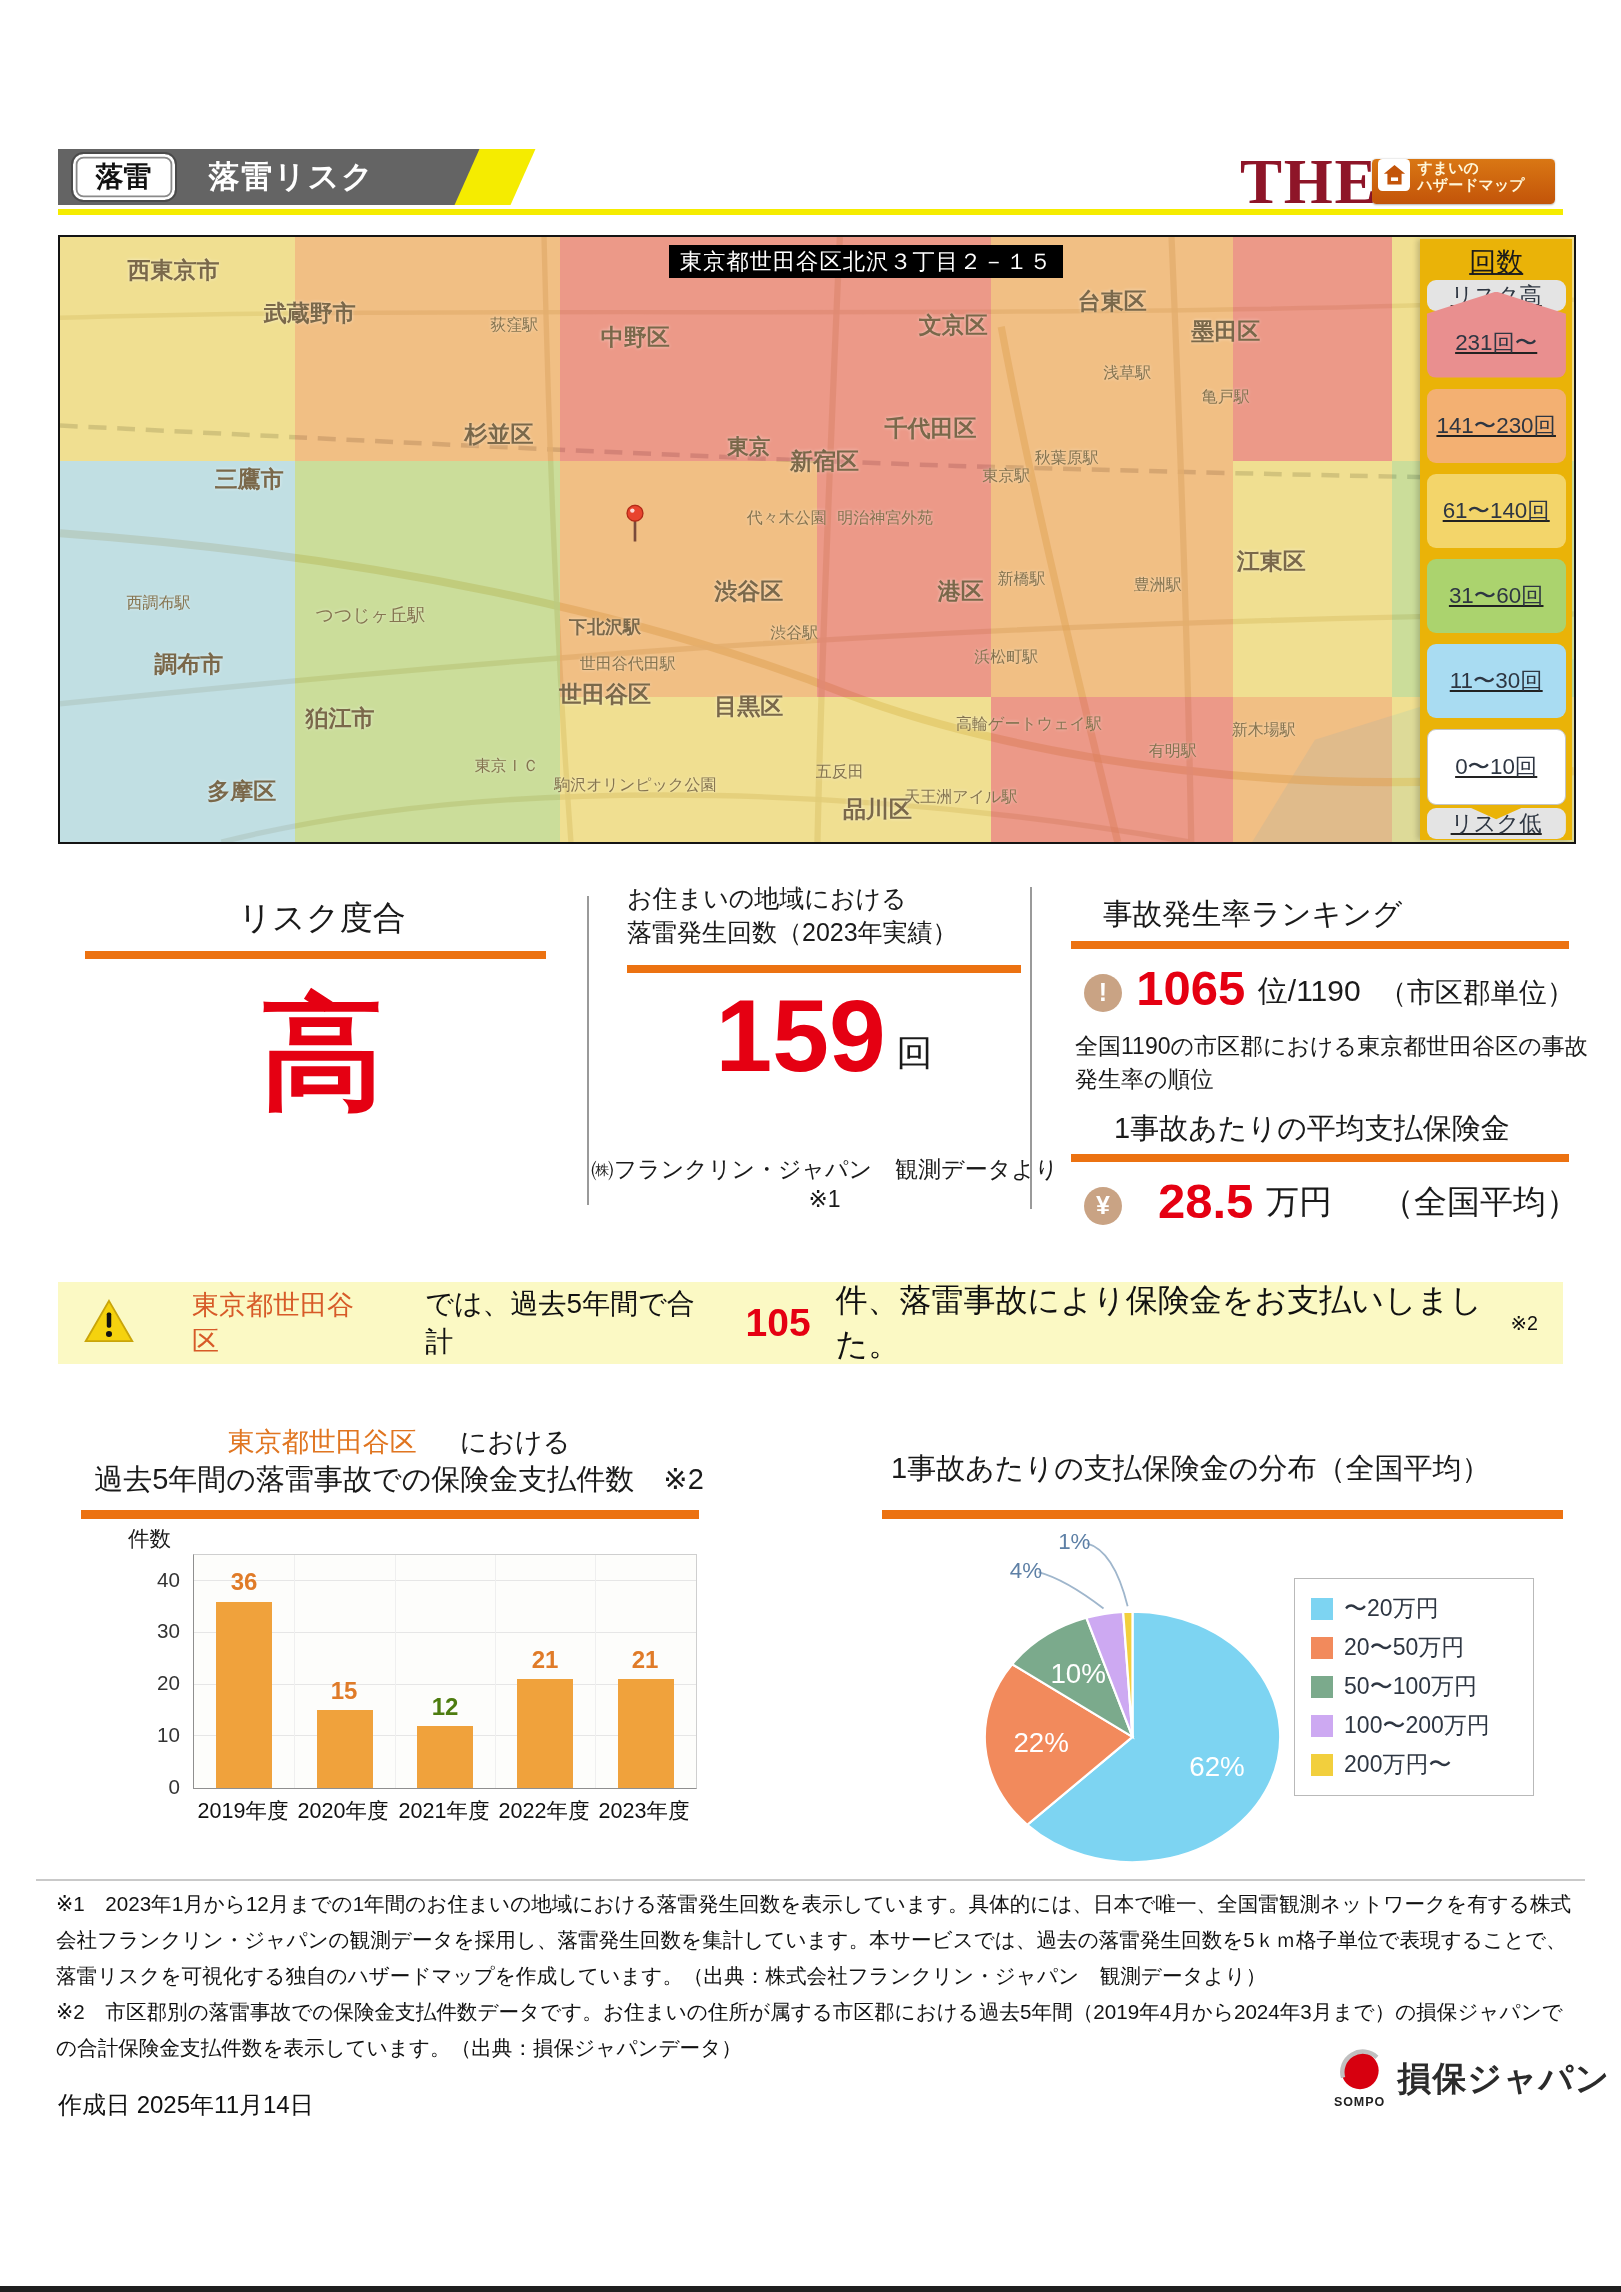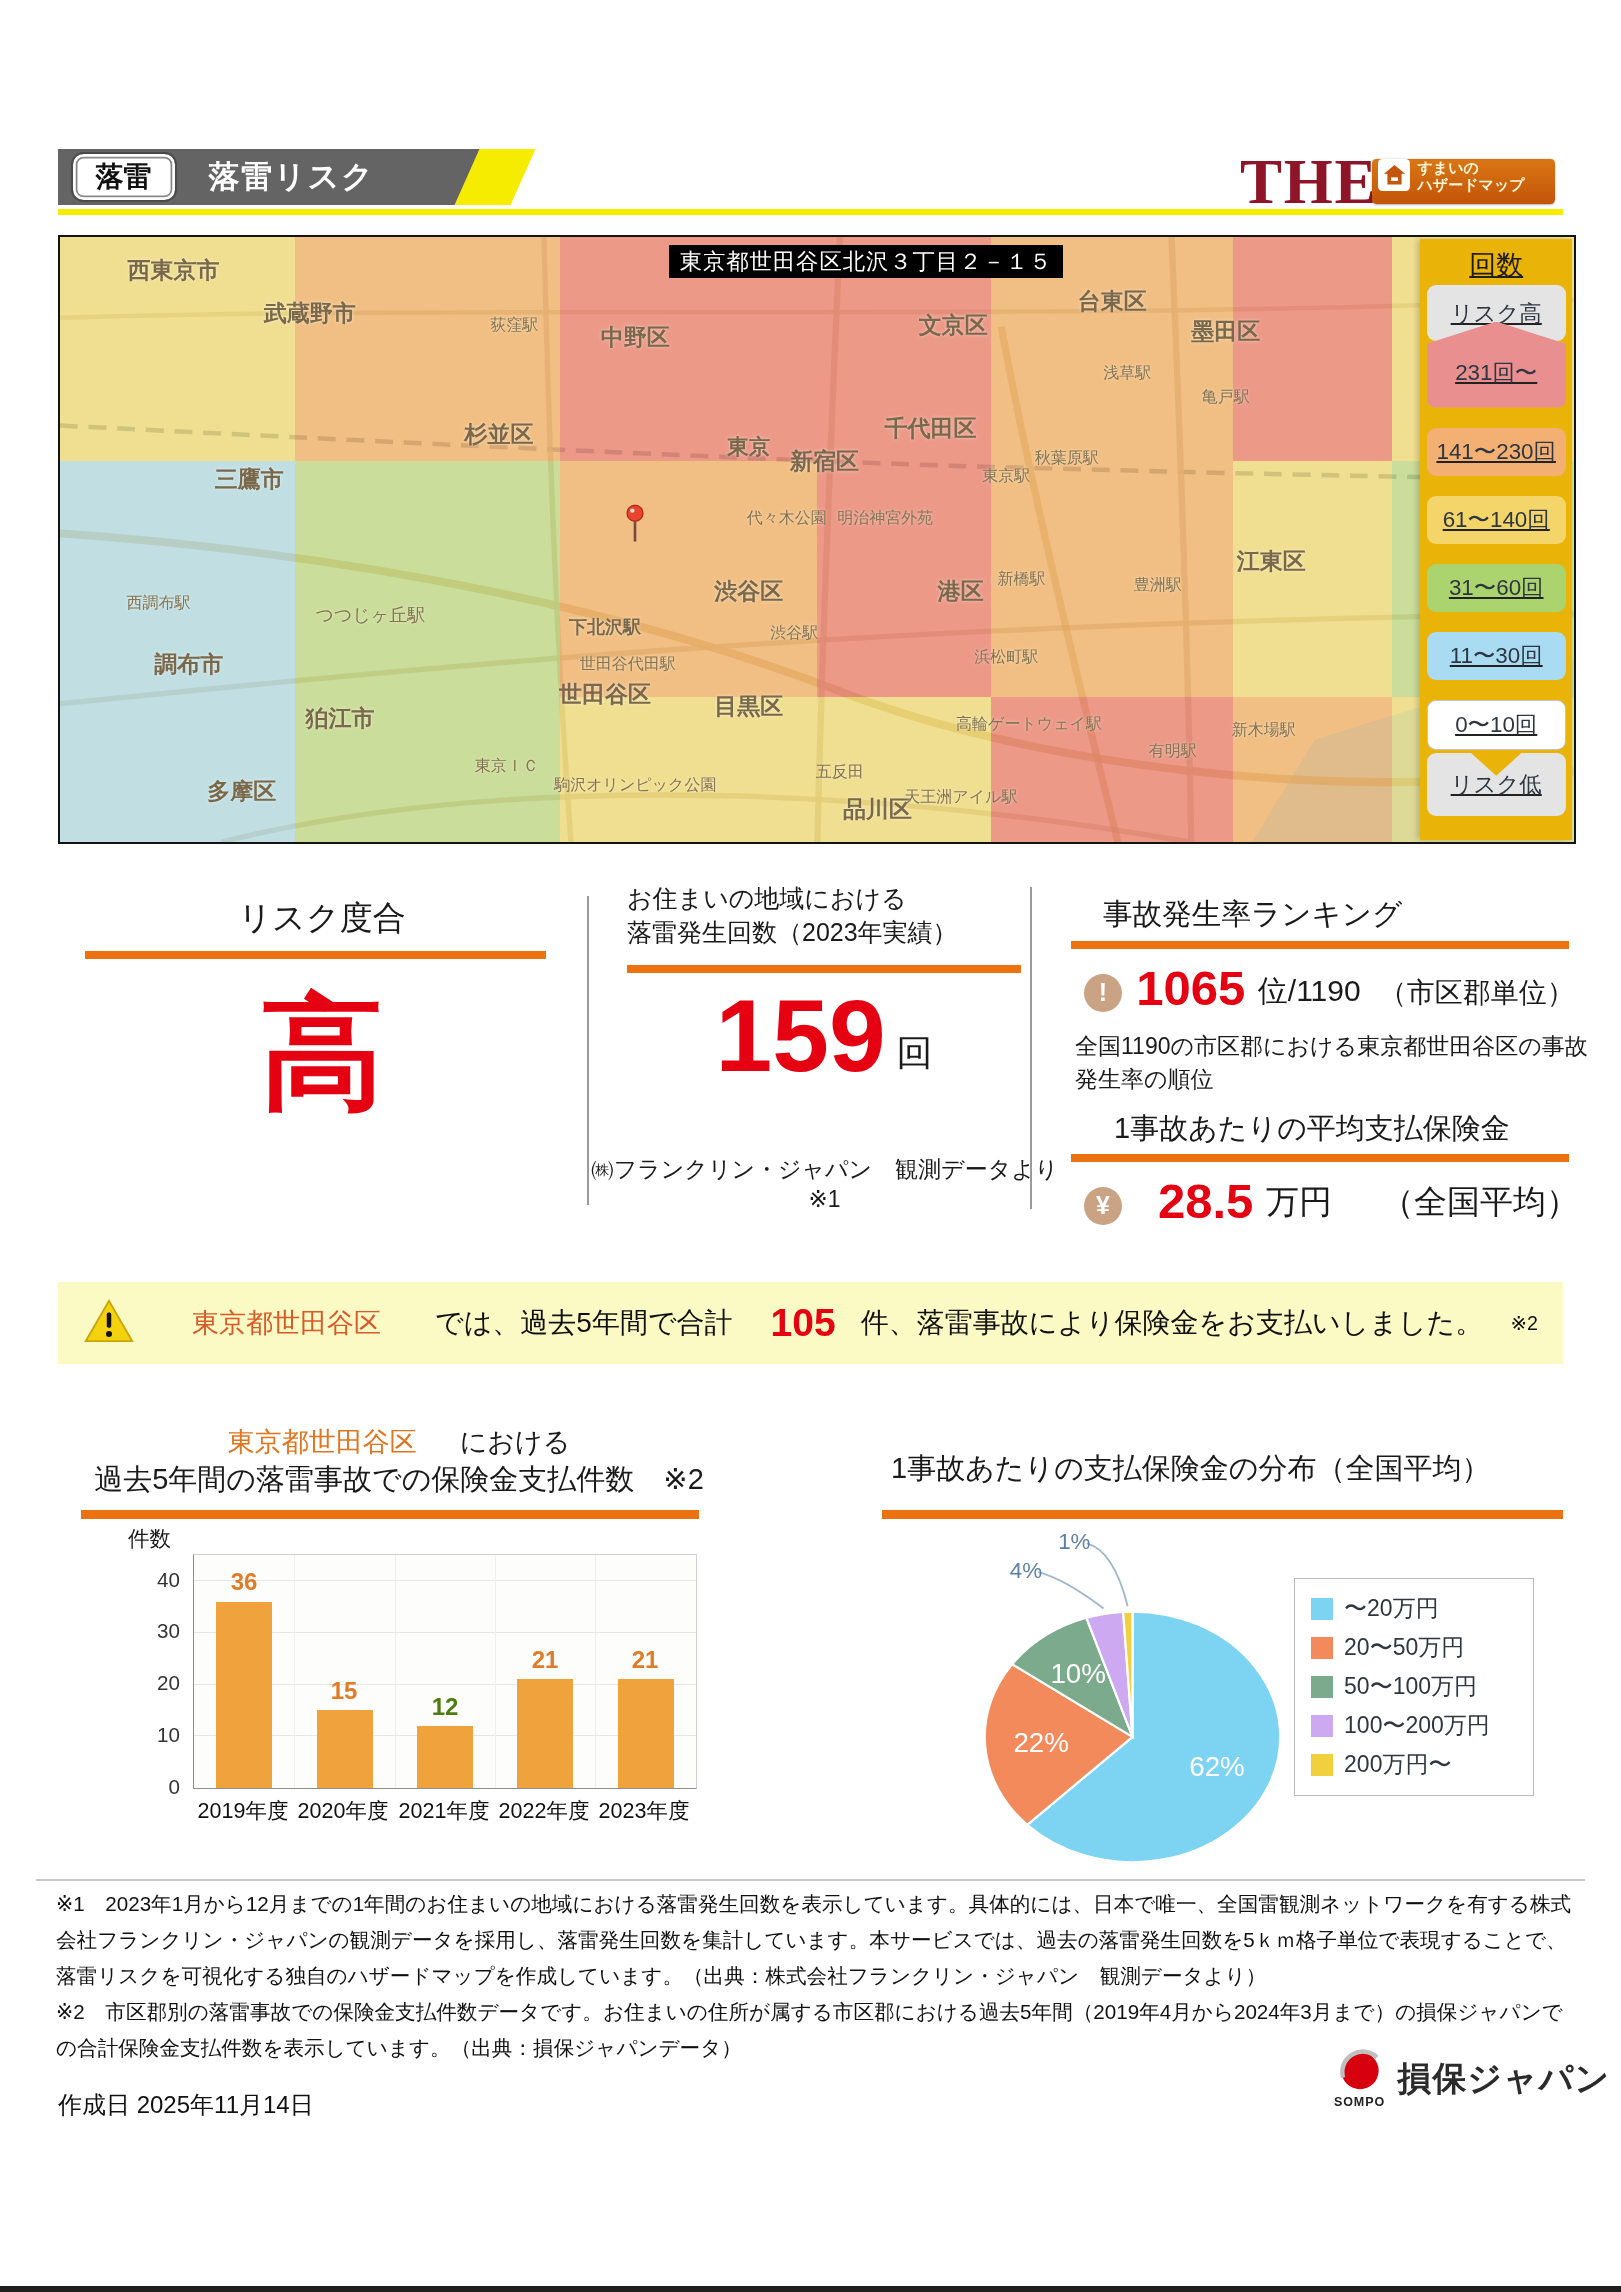--- a/index.html
+++ b/index.html
@@ -46,21 +46,21 @@
               box-shadow:-2.7px 0 5.4px rgba(0,0,0,.18);padding:5.4px 6.3px;box-sizing:border-box;
               display:flex;flex-direction:column;text-decoration:underline;}
   #legend-title{height:41px;font-size:27px;color:#1a1a1a;display:flex;align-items:center;
                 justify-content:center;}
   .legend-gray{background:#E4E4E4;border-radius:9px;color:#2e3642;font-size:22.4px;
                display:flex;align-items:center;justify-content:center;}
   #legend-high{height:56px;border-radius:9px 9px 9px 9px;}
   #legend-low{height:63px;margin-top:3.6px;
               clip-path:polygon(0 0,32% 0,50% 36%,68% 0,100% 0,100% 100%,0 100%);}
   #legend-items{position:relative;z-index:1;display:flex;flex-direction:column;}
-  .legend-box{height:48px;margin-top:20px;border-radius:9px;color:#2e3642;font-size:22.4px;
+  .legend-box{height:74px;margin-top:11px;border-radius:9px;color:#2e3642;font-size:22.4px;
               display:flex;align-items:center;justify-content:center;}
   .legend-box.peak{height:86px;margin-top:-19.7px;border-radius:0 0 9px 9px;
                    clip-path:polygon(0 26%,50% 0,100% 26%,100% 100%,0 100%);
                    padding-top:16px;box-sizing:border-box;}
   .legend-box.white{border:0.9px solid #C4C4C4;}
 
   
   .vdiv{width:1.8px;background:#9a9a9a;}
   .orange-bar{background:#EC7211;height:8px;}
   #risk-title{left:58px;top:896px;width:528px;text-align:center;font-size:33px;color:#1a1a1a;}
@@ -94,21 +94,21 @@
   #pay-value{font-size:49px;font-weight:700;color:#E50012;line-height:.95;margin-left:36px;}
   #pay-unit{font-size:33px;color:#1a1a1a;margin-left:12.5px;}
   #pay-scope{font-size:33px;color:#1a1a1a;margin-left:49px;}
 
   
   #banner{left:58px;top:1282px;width:1505px;height:82px;background:#FBF9C4;display:flex;
           align-items:center;padding:0 25px;box-sizing:border-box;}
   #banner-region{color:#D75A28;font-size:27px;margin-left:57px;}
   #banner-before{font-size:28px;color:#111;margin-left:54px;}
   #banner-count{font-size:39px;font-weight:700;color:#E50012;margin-left:38px;}
-  #banner-after{font-size:28px;color:#111;margin-left:25px;}
+  #banner-after{font-size:32px;color:#111;margin-left:25px;}
   #banner-note{font-size:19.7px;color:#111;margin-left:auto;}
 
   
   #bar-title1{left:90px;top:1424px;width:618px;text-align:center;font-size:27px;color:#1a1a1a;}
   #bar-title1 .region{color:#E07520;margin-right:43px;}
   #bar-title2{left:63px;top:1460px;width:672px;text-align:center;font-size:29px;color:#1a1a1a;}
   #bar-underline{left:81px;top:1510px;width:618px;height:9px;}
   #bar-wrap{left:90px;top:1522px;width:627px;height:304px;}
   #bar-ylabel{position:absolute;left:38px;top:1.8px;font-size:21.5px;color:#1a1a1a;}
   #bar-plot{position:absolute;left:103px;top:32px;width:502px;height:233px;background:#FDFDFB;

